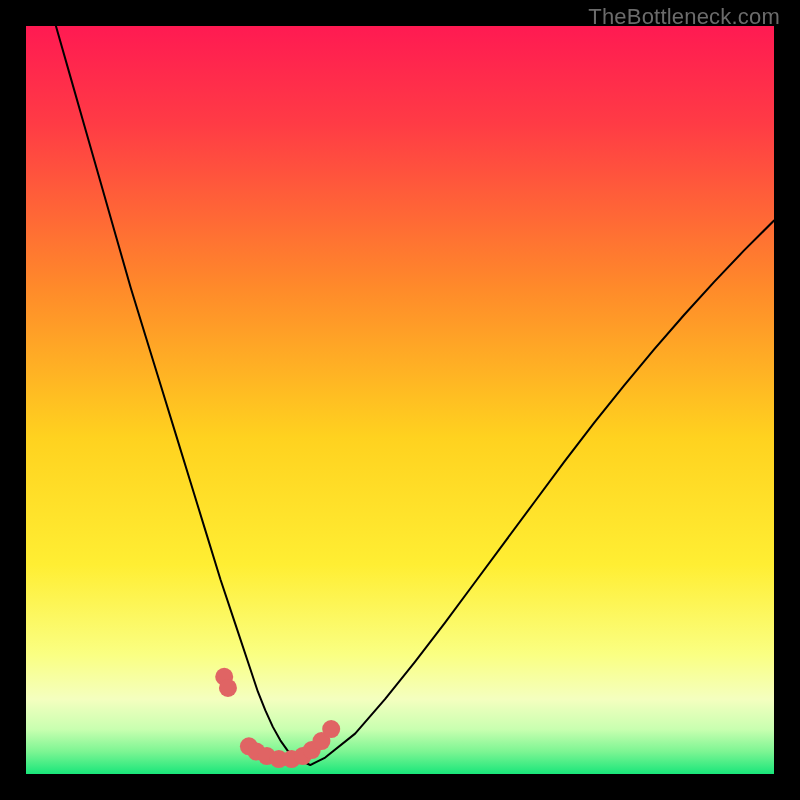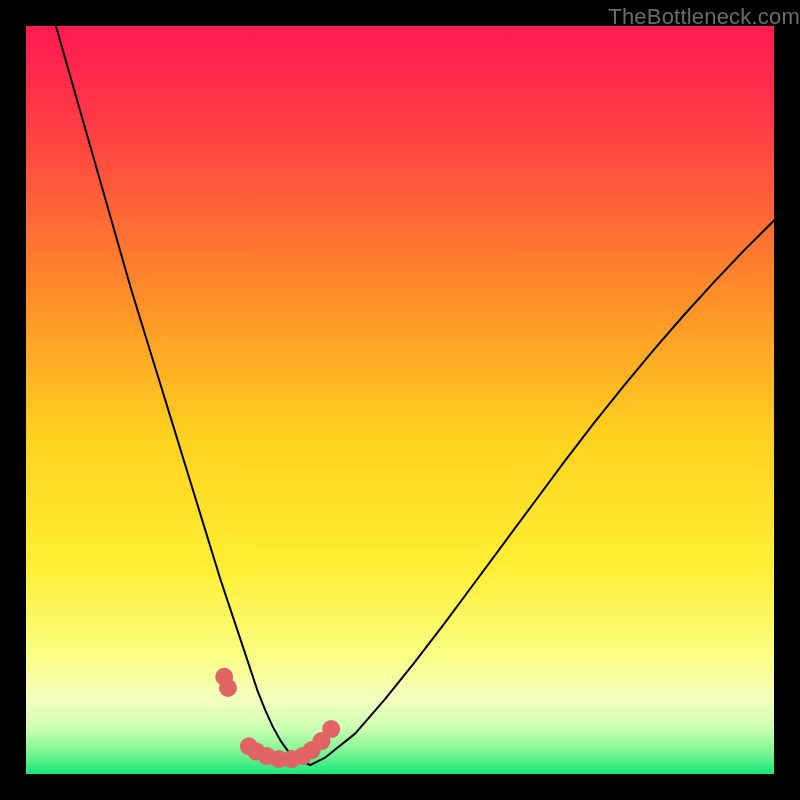--- a/index.html
+++ b/index.html
@@ -13,21 +13,21 @@
   }
   .outer {
     position: relative;
     width: 800px;
     height: 800px;
     background: #000;
   }
   .watermark {
     position: absolute;
     top: 4px;
-    right: 0;
+    right: 20px;
     color: #6b6b6b;
     font-size: 22px;
     font-weight: 500;
     letter-spacing: 0.2px;
     z-index: 20;
     user-select: none;
   }
   .plot {
     position: absolute;
     left: 26px;

